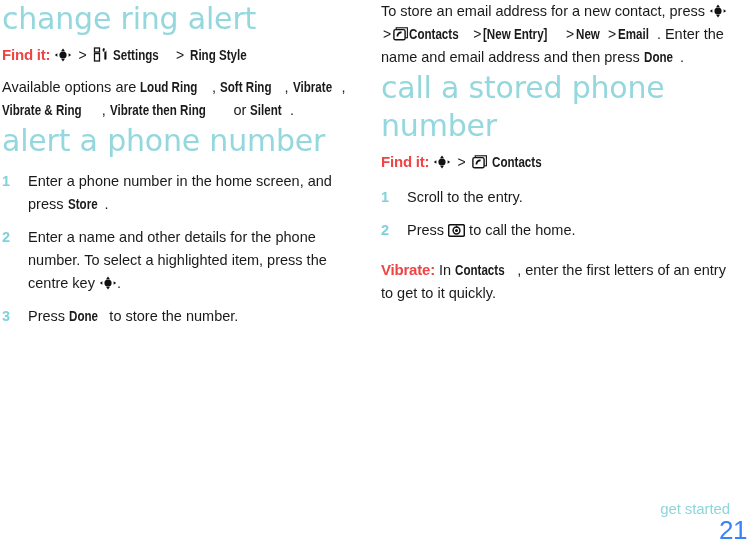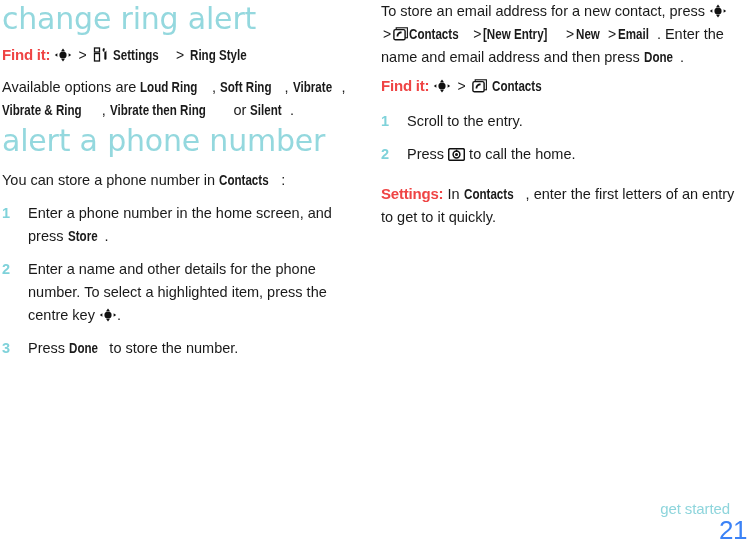--- a/index.html
+++ b/index.html
@@ -177,23 +177,20 @@
       <span class="gt">&gt;</span>
       <span class="cond-sm">Ring Style</span>
     </div>
 
     <p class="body">
       <span>Available options are </span><span class="cond-sm">Loud Ring</span><span>, </span><span class="cond-sm">Soft Ring</span><span>, </span><span class="cond-sm">Vibrate</span><span>, </span><span class="cond-sm">Vibrate &amp; Ring</span><span>, </span><span class="cond-sm">Vibrate then Ring</span><span> or </span><span class="cond-sm">Silent</span><span>.</span>
     </p>
 
     <h1 class="section-title h-store">alert a phone number</h1>
 
-    <p class="body tight">
-      <span>You can store a phone number in </span><span class="cond-sm">Contacts</span><span>:</span>
-    </p>
 
     <div class="steps">
 
       <div class="step">
         <div class="step-num">1</div>
         <div class="step-body">
           <span>Enter a phone number in the home screen, and press </span><span class="cond-sm">Store</span><span>.</span>
         </div>
       </div>
 
@@ -229,20 +226,21 @@
             <polygon points="9,13.4 11,10.7 7,10.7" fill="#111"></polygon>
             <polygon points="0.8,7 3.4,5.2 3.4,8.8" fill="#111"></polygon>
             <polygon points="17.2,7 14.6,5.2 14.6,8.8" fill="#111"></polygon>
           </svg></span><span class="gt">&gt;</span><span class="icon"><svg class="icon-svg" width="16" height="14" viewBox="0 0 16 14">
             <rect x="3.2" y="0.8" width="11.2" height="10" fill="#fff" stroke="#111" stroke-width="1.1"></rect>
             <rect x="0.9" y="2.6" width="11.2" height="10.2" rx="1.6" fill="#fff" stroke="#111" stroke-width="1.4"></rect>
             <path d="M3.6 9.4 C3.6 6.2 6.0 4.4 8.6 4.6 L8.6 6.2 C6.8 6.2 5.4 7.4 5.3 9.4 Z" fill="#111"></path>
           </svg></span><span class="cond-sm">Contacts</span><span class="gt">&gt;</span><span class="cond-sm">[New Entry]</span><span class="gt">&gt;</span><span class="cond-sm">New</span><span class="gt">&gt;</span><span class="cond-sm">Email</span><span>. Enter the name and email address and then press </span><span class="cond-sm">Done</span><span>.</span>
     </p>
 
+    <h1 class="section-title h-call">call a stored phone number</h1>
 
     <div class="findit">
       <span class="findit-label">Find it:</span>
       <span class="icon">
         <svg class="icon-svg" width="18" height="14" viewBox="0 0 18 14">
           <circle cx="9" cy="7" r="3.6" fill="#111"></circle>
           <polygon points="9,0.6 11,3.3 7,3.3" fill="#111"></polygon>
           <polygon points="9,13.4 11,10.7 7,10.7" fill="#111"></polygon>
           <polygon points="0.8,7 3.4,5.2 3.4,8.8" fill="#111"></polygon>
           <polygon points="17.2,7 14.6,5.2 14.6,8.8" fill="#111"></polygon>
@@ -274,21 +272,21 @@
                 <circle cx="8.5" cy="6.5" r="3.4" fill="none" stroke="#111" stroke-width="1.5"></circle>
                 <circle cx="8.5" cy="6.5" r="1.5" fill="#111"></circle>
                 <rect x="8" y="1.6" width="1.2" height="2" fill="#111"></rect>
               </svg></span><span> to call the home.</span>
         </div>
       </div>
 
     </div>
 
     <p class="body" style="margin-top:16px;">
-      <span class="findit-label">Settings:</span><span> In </span><span class="cond-sm">Contacts</span><span>, enter the first letters of an entry to get to it quickly.</span>
+      <span class="findit-label">Vibrate:</span><span> In </span><span class="cond-sm">Contacts</span><span>, enter the first letters of an entry to get to it quickly.</span>
     </p>
 
   </div>
 </div>
 
 <div class="footer">
   <span class="footer-label">get started</span>
   <span class="footer-page">21</span>
 </div>
 

